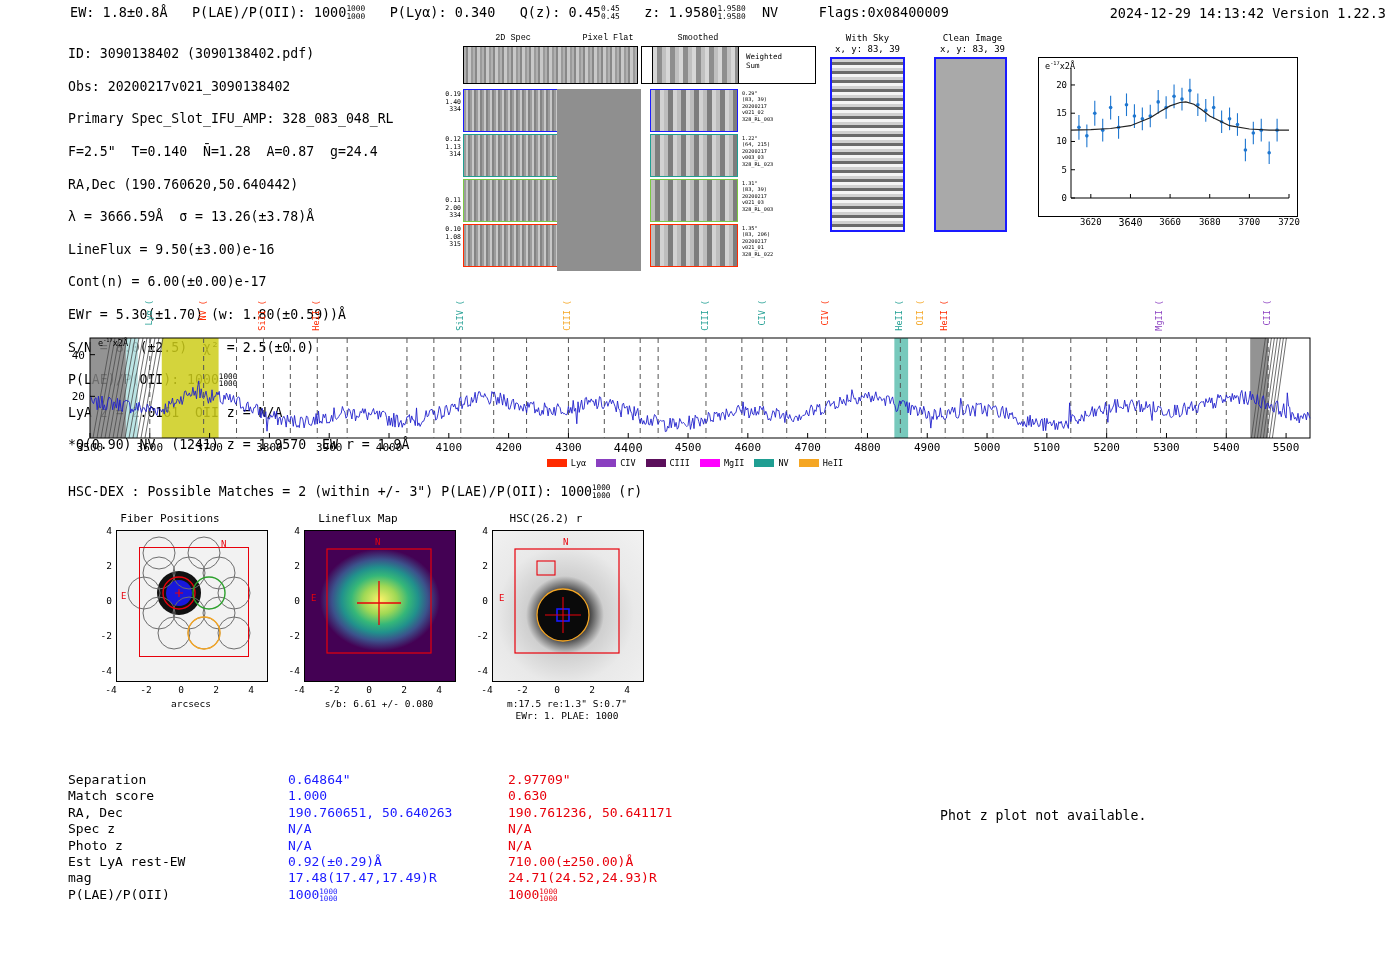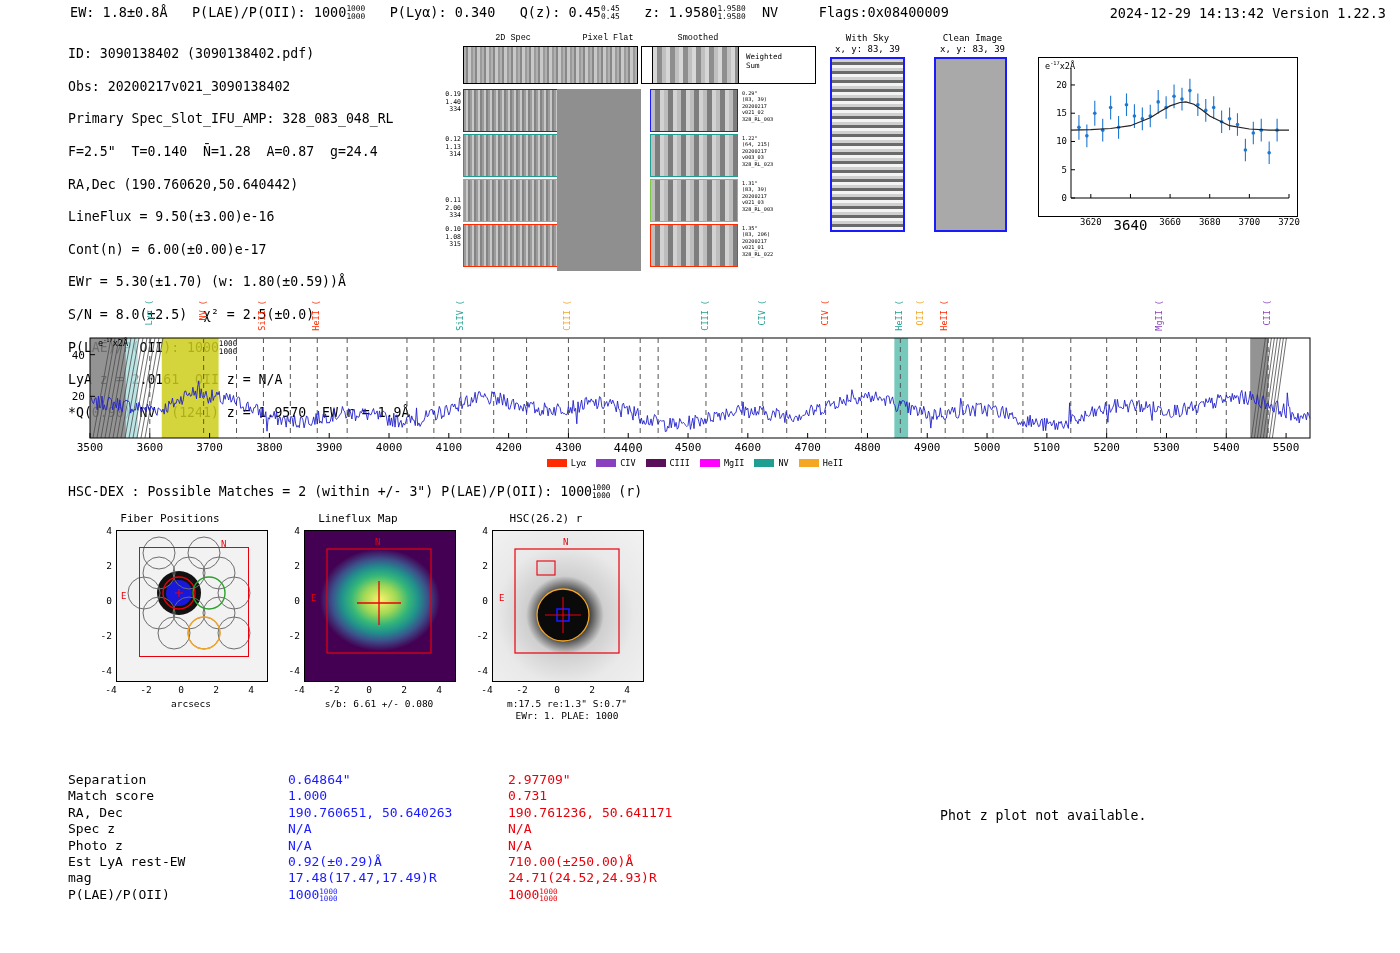--- a/index.html
+++ b/index.html
@@ -46,20 +46,21 @@
   <span>Flags:0x08400009</span>
 </div>
 <div class="abs mono" id="date">2024-12-29 14:13:42  Version 1.22.3</div>
 
 <div class="abs mono" id="info">
 <div>ID: 3090138402 (3090138402.pdf)</div>
 <div>Obs: 20200217v021_3090138402</div>
 <div>Primary Spec_Slot_IFU_AMP: 328_083_048_RL</div>
 <div>F=2.5"  T=0.140  N̄=1.28  A=0.87  g=24.4</div>
 <div>RA,Dec (190.760620,50.640442)</div>
+<div>λ = 3666.59Å  σ = 13.26(±3.78)Å</div>
 <div>LineFlux = 9.50(±3.00)e-16</div>
 <div>Cont(n) = 6.00(±0.00)e-17</div>
 <div>EWr = 5.30(±1.70) (w: 1.80(±0.59))Å</div>
 <div>S/N = 8.0(±2.5)  χ² = 2.5(±0.0)</div>
 <div><span>P(LAE)/P(OII): 1000</span><span class="frac"><span>1000</span><span>1000</span></span></div>
 <div>LyA z = 2.0161  OII z = N/A</div>
 <div>*Q(0.90) NV  (1241) z = 1.9570  EW r = 1.9Å</div>
 </div>
 
 <div class="abs" style="left:463px;top:33px;width:290px;height:12px;font-family:Liberation Mono, monospace;">
@@ -264,21 +265,21 @@
         <circle cx="222.25454545454545" cy="72.17391304347827" r="1.8" fill="#1f77d0" stroke="none"></circle>
         <line x1="230.1818181818182" y1="83.47826086956522" x2="230.1818181818182" y2="106.08695652173913"></line>
         <circle cx="230.1818181818182" cy="94.78260869565217" r="1.8" fill="#1f77d0" stroke="none"></circle>
         <line x1="238.1090909090909" y1="60.86956521739131" x2="238.1090909090909" y2="83.47826086956522"></line>
         <circle cx="238.1090909090909" cy="72.17391304347827" r="1.8" fill="#1f77d0" stroke="none"></circle>
       </g>
     <path id="lf-model" fill="none" stroke="#222" stroke-width="1.2" d="M32.0 72.2 L51.8 71.6 L71.6 70.5 L91.5 67.7 L111.3 59.7 L121.2 53.5 L131.1 47.9 L141.0 44.5 L146.9 43.9 L154.9 46.2 L162.8 51.8 L170.7 58.0 L190.5 67.7 L210.4 71.0 L230.2 72.2 L250.0 72.2 "></path>
   </svg>
   <div class="abs" style="left:0;top:158px;width:258px;" id="lf-xlabels">
       <div class="abs" style="left: 33.8182px; top: 1px; width: 36px; text-align: center; font-size: 9px;">3620</div>
-      <div class="abs" style="left: 73.4545px; top: 1px; width: 36px; text-align: center; font-size: 14px;">3640</div>
+      <div class="abs" style="left: 73.4545px; top: 1px; width: 36px; text-align: center; font-size: 10px;">3640</div>
       <div class="abs" style="left: 113.091px; top: 1px; width: 36px; text-align: center; font-size: 9px;">3660</div>
       <div class="abs" style="left: 152.727px; top: 1px; width: 36px; text-align: center; font-size: 9px;">3680</div>
       <div class="abs" style="left: 192.364px; top: 1px; width: 36px; text-align: center; font-size: 9px;">3700</div>
       <div class="abs" style="left: 232px; top: 1px; width: 36px; text-align: center; font-size: 9px;">3720</div>
     </div>
 </div>
 
 <div class="abs" style="left:0;top:300px;width:1400px;height:170px;">
   <div class="abs" style="left:98px;top:38px;font-size:8.5px;z-index:5;">e<span class="sup">-17</span>x2Å</div>
   <svg class="abs" style="left:0;top:0;" width="1400" height="170" viewBox="0 0 1400 170">
@@ -554,21 +555,21 @@
 <table class="abs mono" id="tbl" cellspacing="0" cellpadding="0">
   <tbody id="tbl-body">
       <tr>
         <td style="width: 220px;">Separation</td>
         <td class="c-blue" style="width: 220px;">0.64864"</td>
         <td class="c-red">2.97709"</td>
       </tr>
       <tr>
         <td style="width: 220px;">Match score</td>
         <td class="c-blue" style="width: 220px;">1.000</td>
-        <td class="c-red">0.731</td>
+        <td class="c-red">0.630</td>
       </tr>
       <tr>
         <td style="width: 220px;">RA, Dec</td>
         <td class="c-blue" style="width: 220px;">190.760651, 50.640263</td>
         <td class="c-red">190.761236, 50.641171</td>
       </tr>
       <tr>
         <td style="width: 220px;">Spec z</td>
         <td class="c-blue" style="width: 220px;">N/A</td>
         <td class="c-red">N/A</td>

